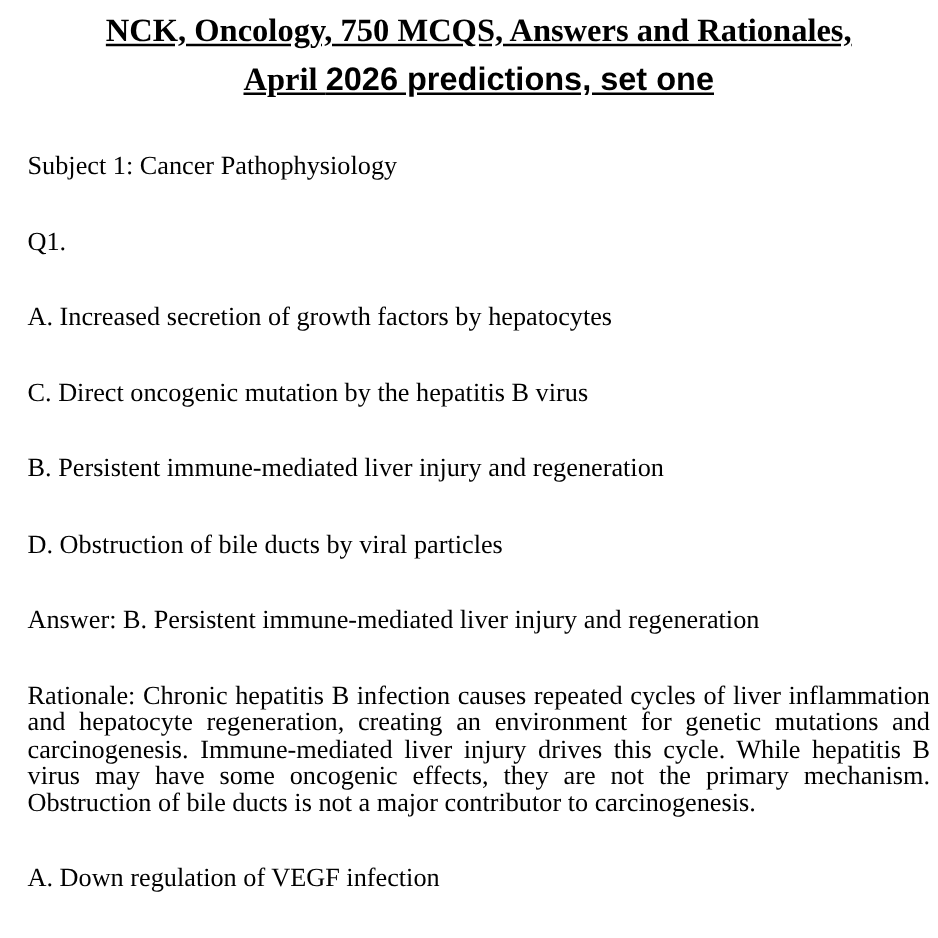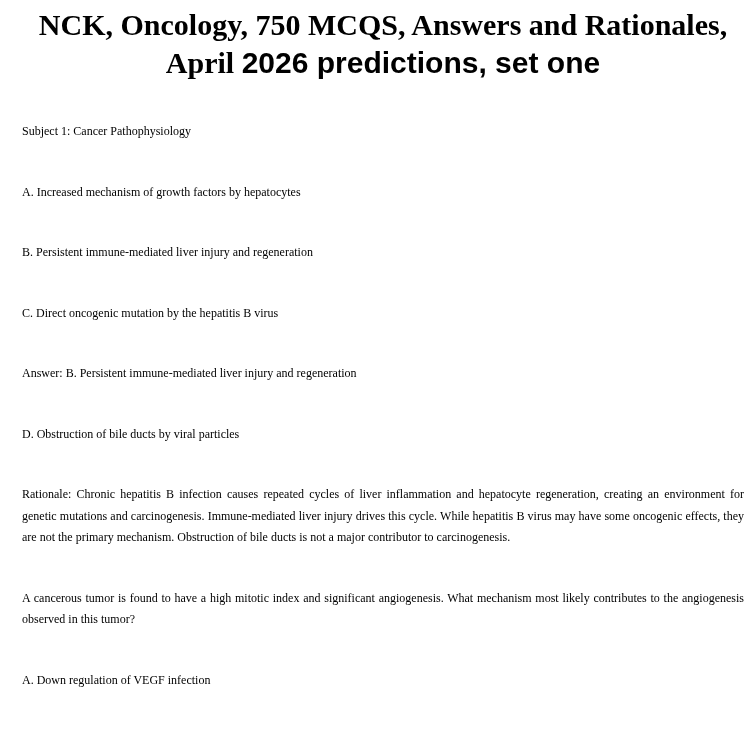--- a/index.html
+++ b/index.html
@@ -18,63 +18,64 @@
     box-sizing: border-box;
     width: 750px;
     height: 750px;
     padding: 0 6px 0 22px;
     background: #ffffff;
   }
   .doc-title {
     margin: 6px 0 24px 0;
     text-align: center;
     font-weight: bold;
-    font-size: 30px;
+    font-size: 26px;
     line-height: 38px;
     font-family: "Liberation Serif", serif;
+    text-decoration: underline;
   }
   .title-sans {
     font-family: "Liberation Sans", sans-serif;
     font-weight: bold;
     text-align: right;
   }
   p {
     margin: 39px 0;
-    font-size: 12px;
+    font-size: 21px;
     line-height: 21.5px;
     font-family: "Liberation Serif", serif;
   }
   p.justify {
     text-align: justify;
   }
 </style>
 </head>
 <body>
 
 <div class="page">
 
   <div class="doc-title">
     <div>NCK, Oncology, 750 MCQS, Answers and Rationales,</div>
     <div><span>April </span><span class="title-sans">2026 predictions, set one</span></div>
   </div>
 
   <p>Subject 1: Cancer Pathophysiology</p>
 
+  <p>Q1.</p>
 
 
-  <p>A. Increased mechanism of growth factors by hepatocytes</p>
+  <p>A. Increased secretion of growth factors by hepatocytes</p>
+
+  <p>C. Direct oncogenic mutation by the hepatitis B virus</p>
 
   <p>B. Persistent immune-mediated liver injury and regeneration</p>
 
-  <p>C. Direct oncogenic mutation by the hepatitis B virus</p>
+  <p>D. Obstruction of bile ducts by viral particles</p>
 
   <p>Answer: B. Persistent immune-mediated liver injury and regeneration</p>
-
-  <p>D. Obstruction of bile ducts by viral particles</p>
 
   <p class="justify">Rationale: Chronic hepatitis B infection causes repeated cycles of liver inflammation and hepatocyte regeneration, creating an environment for genetic mutations and carcinogenesis. Immune-mediated liver injury drives this cycle. While hepatitis B virus may have some oncogenic effects, they are not the primary mechanism. Obstruction of bile ducts is not a major contributor to carcinogenesis.</p>
 
 
-  <p class="justify">A cancerous tumor is found to have a high mitotic index and significant angiogenesis. What mechanism most likely contributes to the angiogenesis observed in this tumor?</p>
 
   <p>A. Down regulation of VEGF infection</p>
 
 </div>
 
 </body></html>

